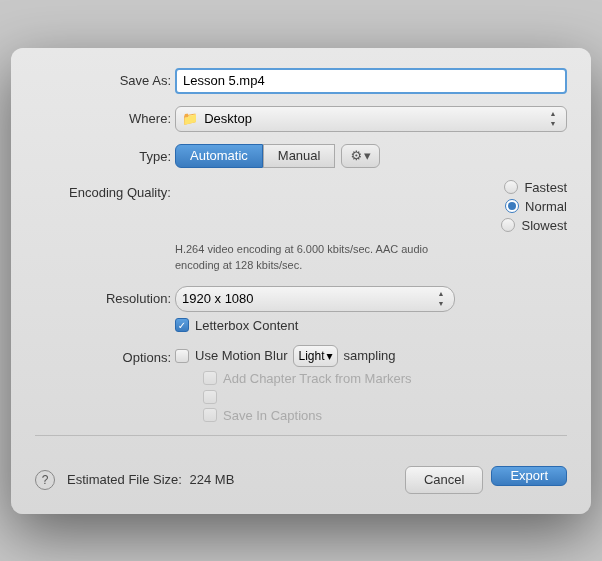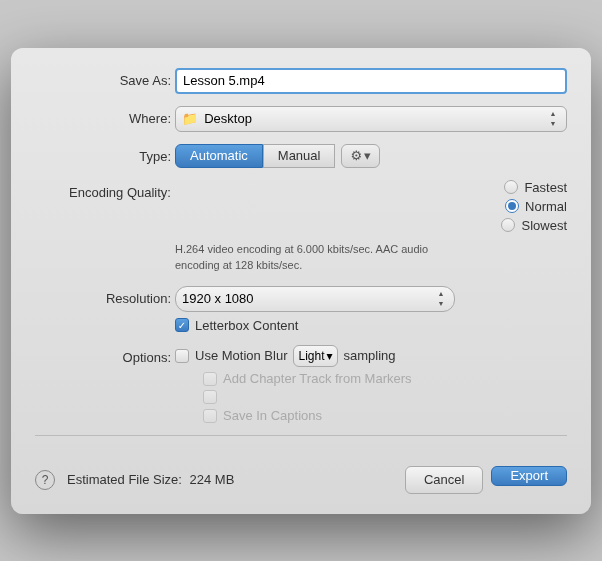--- a/index.html
+++ b/index.html
@@ -273,21 +273,21 @@
       padding: 0 4px;
       font-size: 12px;
       cursor: pointer;
       display: flex;
       align-items: center;
       gap: 2px;
     }
 
     .disabled-option {
       display: flex;
-      align-items: flex-end;
+      align-items: flex-start;
       gap: 6px;
       margin-top: 4px;
       padding-left: 28px;
     }
 
     .disabled-option .checkbox-label {
       color: #aaa;
     }
 
     .disabled-option .checkbox {

